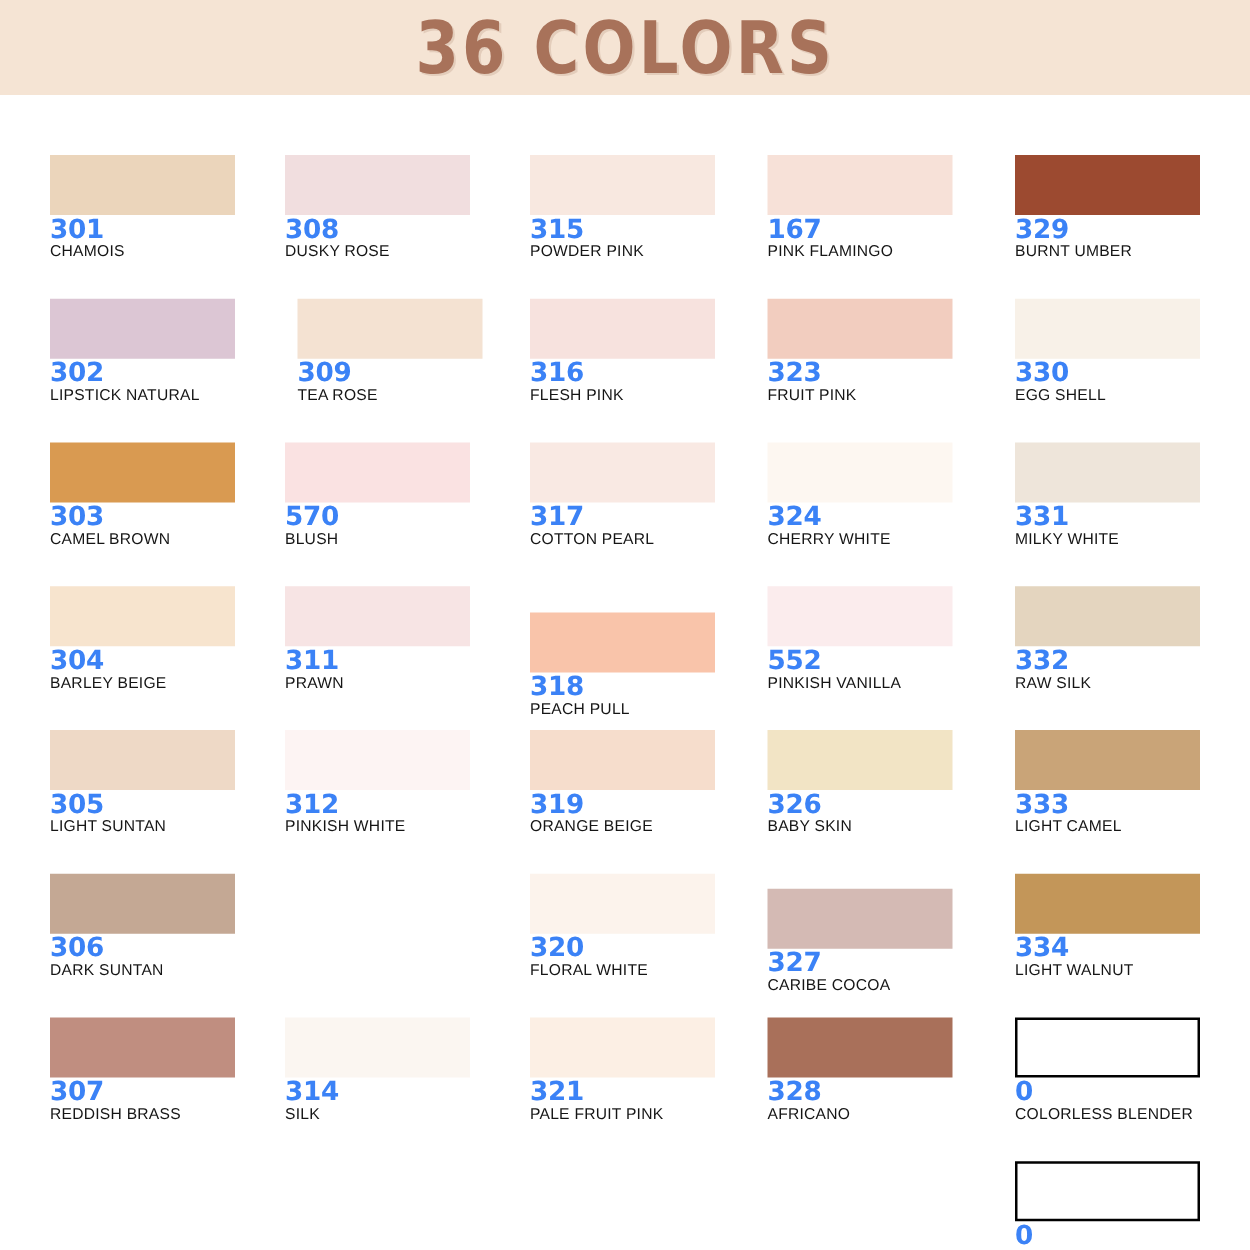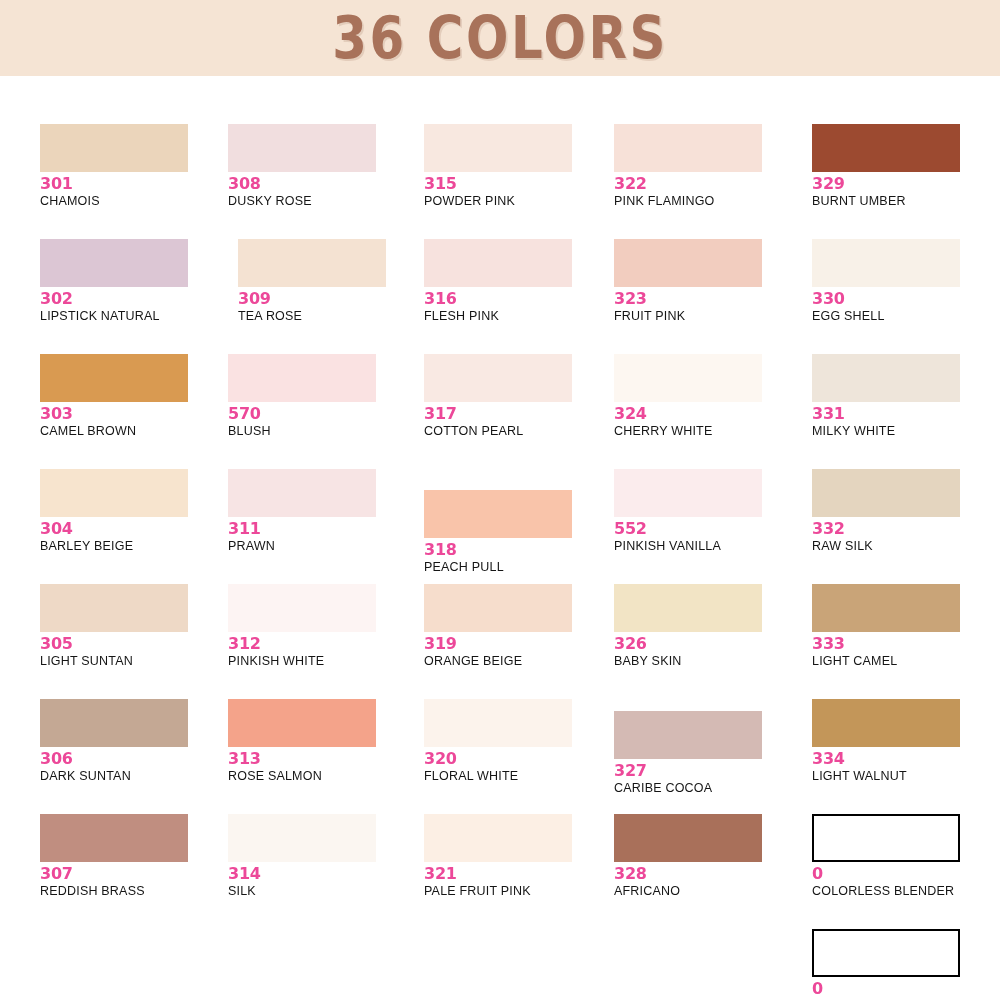--- a/index.html
+++ b/index.html
@@ -61,23 +61,23 @@
     height: 48px;
     display: block;
   }
   .chip.outlined {
     border: 2px solid #000000;
     background: #ffffff;
   }
 
   .chip-code {
     font-family: "DejaVu Sans", sans-serif;
-    font-size: 16px;
+    font-size: 21px;
     font-weight: bold;
-    color: #ec4899;
+    color: #3b82f6;
     line-height: 21px;
     margin-top: 1px;
     letter-spacing: -0.2px;
   }
 
   .chip-name {
     font-family: "Liberation Sans", sans-serif;
     font-size: 12.5px;
     font-weight: normal;
     color: #151515;
@@ -149,25 +149,20 @@
       <div class="cell" style="left: 228px; top: 369px;">
         <div class="chip" style="width: 148px; height: 48px; background: rgb(247, 228, 228);"></div>
         <div class="chip-code">311</div>
         <div class="chip-name">PRAWN</div>
       </div>
       <div class="cell" style="left: 228px; top: 484px;">
         <div class="chip" style="width: 148px; height: 48px; background: rgb(253, 244, 243);"></div>
         <div class="chip-code">312</div>
         <div class="chip-name">PINKISH WHITE</div>
       </div>
-      <div class="cell" style="left: 228px; top: 599px;">
-        <div class="chip" style="width: 148px; height: 48px; background: rgb(244, 163, 138);"></div>
-        <div class="chip-code">313</div>
-        <div class="chip-name">ROSE SALMON</div>
-      </div>
       <div class="cell" style="left: 228px; top: 714px;">
         <div class="chip" style="width: 148px; height: 48px; background: rgb(251, 246, 241);"></div>
         <div class="chip-code">314</div>
         <div class="chip-name">SILK</div>
       </div>
       <div class="cell" style="left: 424px; top: 24px;">
         <div class="chip" style="width: 148px; height: 48px; background: rgb(248, 232, 224);"></div>
         <div class="chip-code">315</div>
         <div class="chip-name">POWDER PINK</div>
       </div>
@@ -196,21 +191,21 @@
         <div class="chip-code">320</div>
         <div class="chip-name">FLORAL WHITE</div>
       </div>
       <div class="cell" style="left: 424px; top: 714px;">
         <div class="chip" style="width: 148px; height: 48px; background: rgb(252, 239, 228);"></div>
         <div class="chip-code">321</div>
         <div class="chip-name">PALE FRUIT PINK</div>
       </div>
       <div class="cell" style="left: 614px; top: 24px;">
         <div class="chip" style="width: 148px; height: 48px; background: rgb(247, 225, 216);"></div>
-        <div class="chip-code">322</div>
+        <div class="chip-code">167</div>
         <div class="chip-name">PINK FLAMINGO</div>
       </div>
       <div class="cell" style="left: 614px; top: 139px;">
         <div class="chip" style="width: 148px; height: 48px; background: rgb(242, 205, 191);"></div>
         <div class="chip-code">323</div>
         <div class="chip-name">FRUIT PINK</div>
       </div>
       <div class="cell" style="left: 614px; top: 254px;">
         <div class="chip" style="width: 148px; height: 48px; background: rgb(253, 247, 241);"></div>
         <div class="chip-code">324</div>

